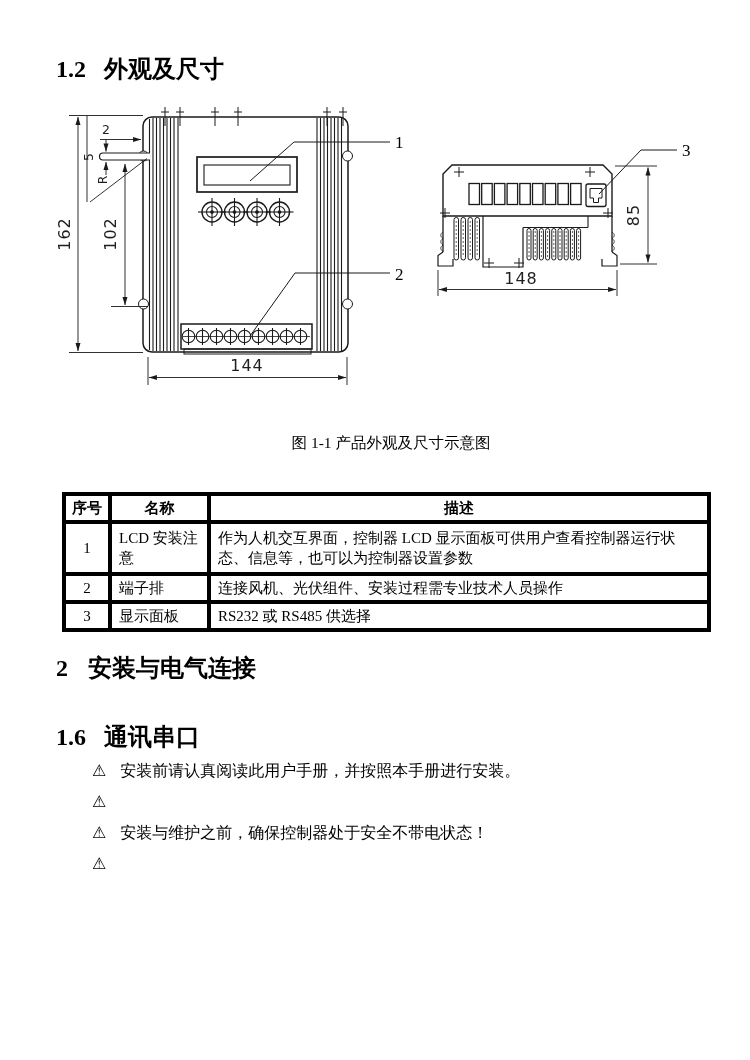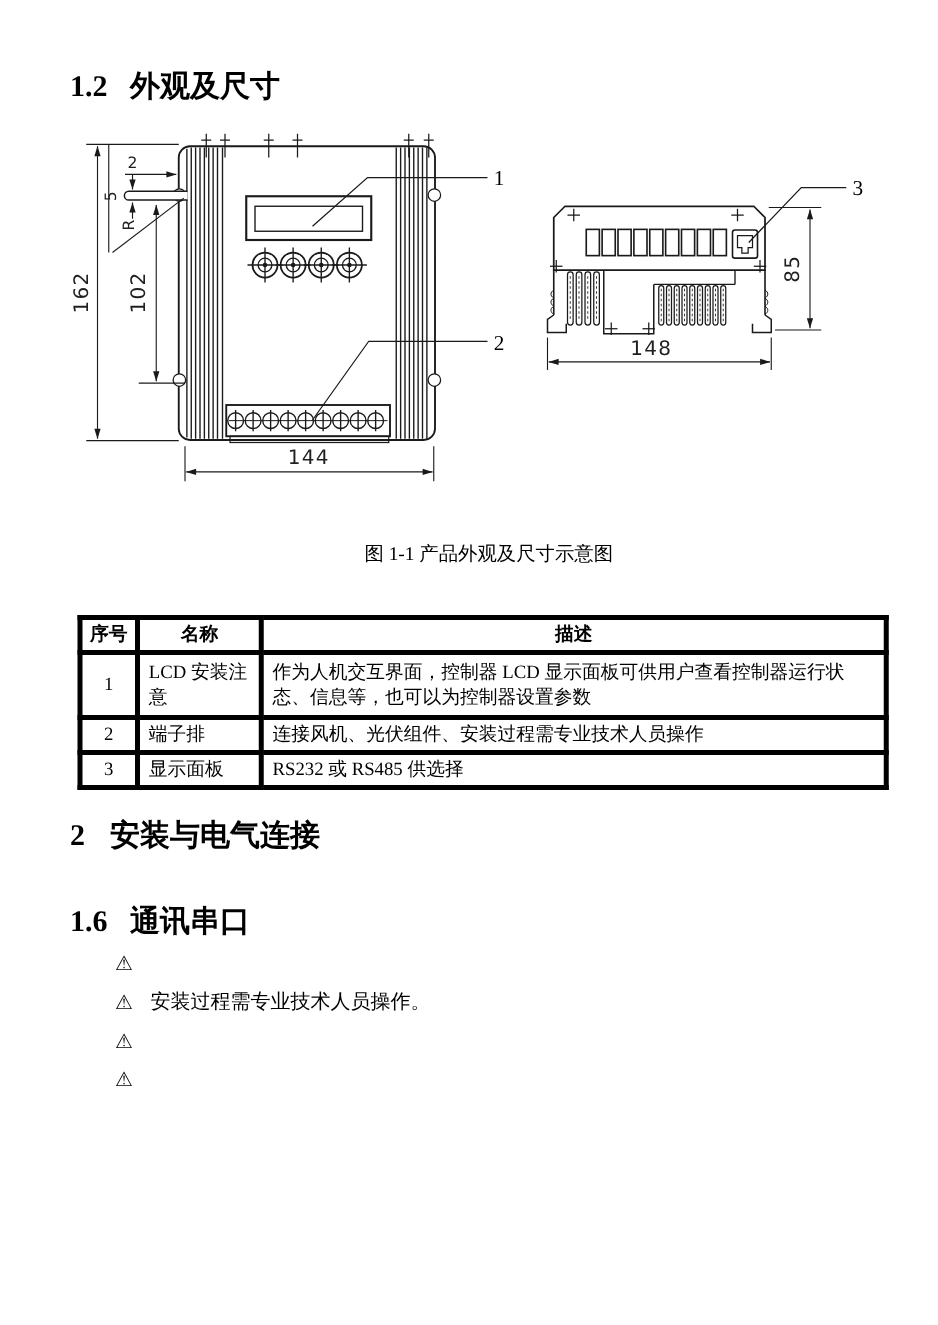--- a/index.html
+++ b/index.html
@@ -345,24 +345,25 @@
   <span class="num gap-md">2</span><span>安装与电气连接</span>
 </div>
 
 <div class="abs heading" style="left:56px;top:721px;">
   <span class="num gap-lg">1.6</span><span>通讯串口</span>
 </div>
 
 <div class="abs warnings">
   <div class="warn-item">
     <span class="warn-icon">⚠</span>
-  </div>
-  <div class="warn-item">
-    <span class="warn-icon">⚠</span>
-    <span>安装过程需专业技术人员操作。</span>
+    <span>安装前请认真阅读此用户手册，并按照本手册进行安装。</span>
   </div>
   <div class="warn-item">
     <span class="warn-icon">⚠</span>
   </div>
   <div class="warn-item">
     <span class="warn-icon">⚠</span>
+    <span>安装与维护之前，确保控制器处于安全不带电状态！</span>
+  </div>
+  <div class="warn-item">
+    <span class="warn-icon">⚠</span>
   </div>
 </div>
 
 </body></html>

